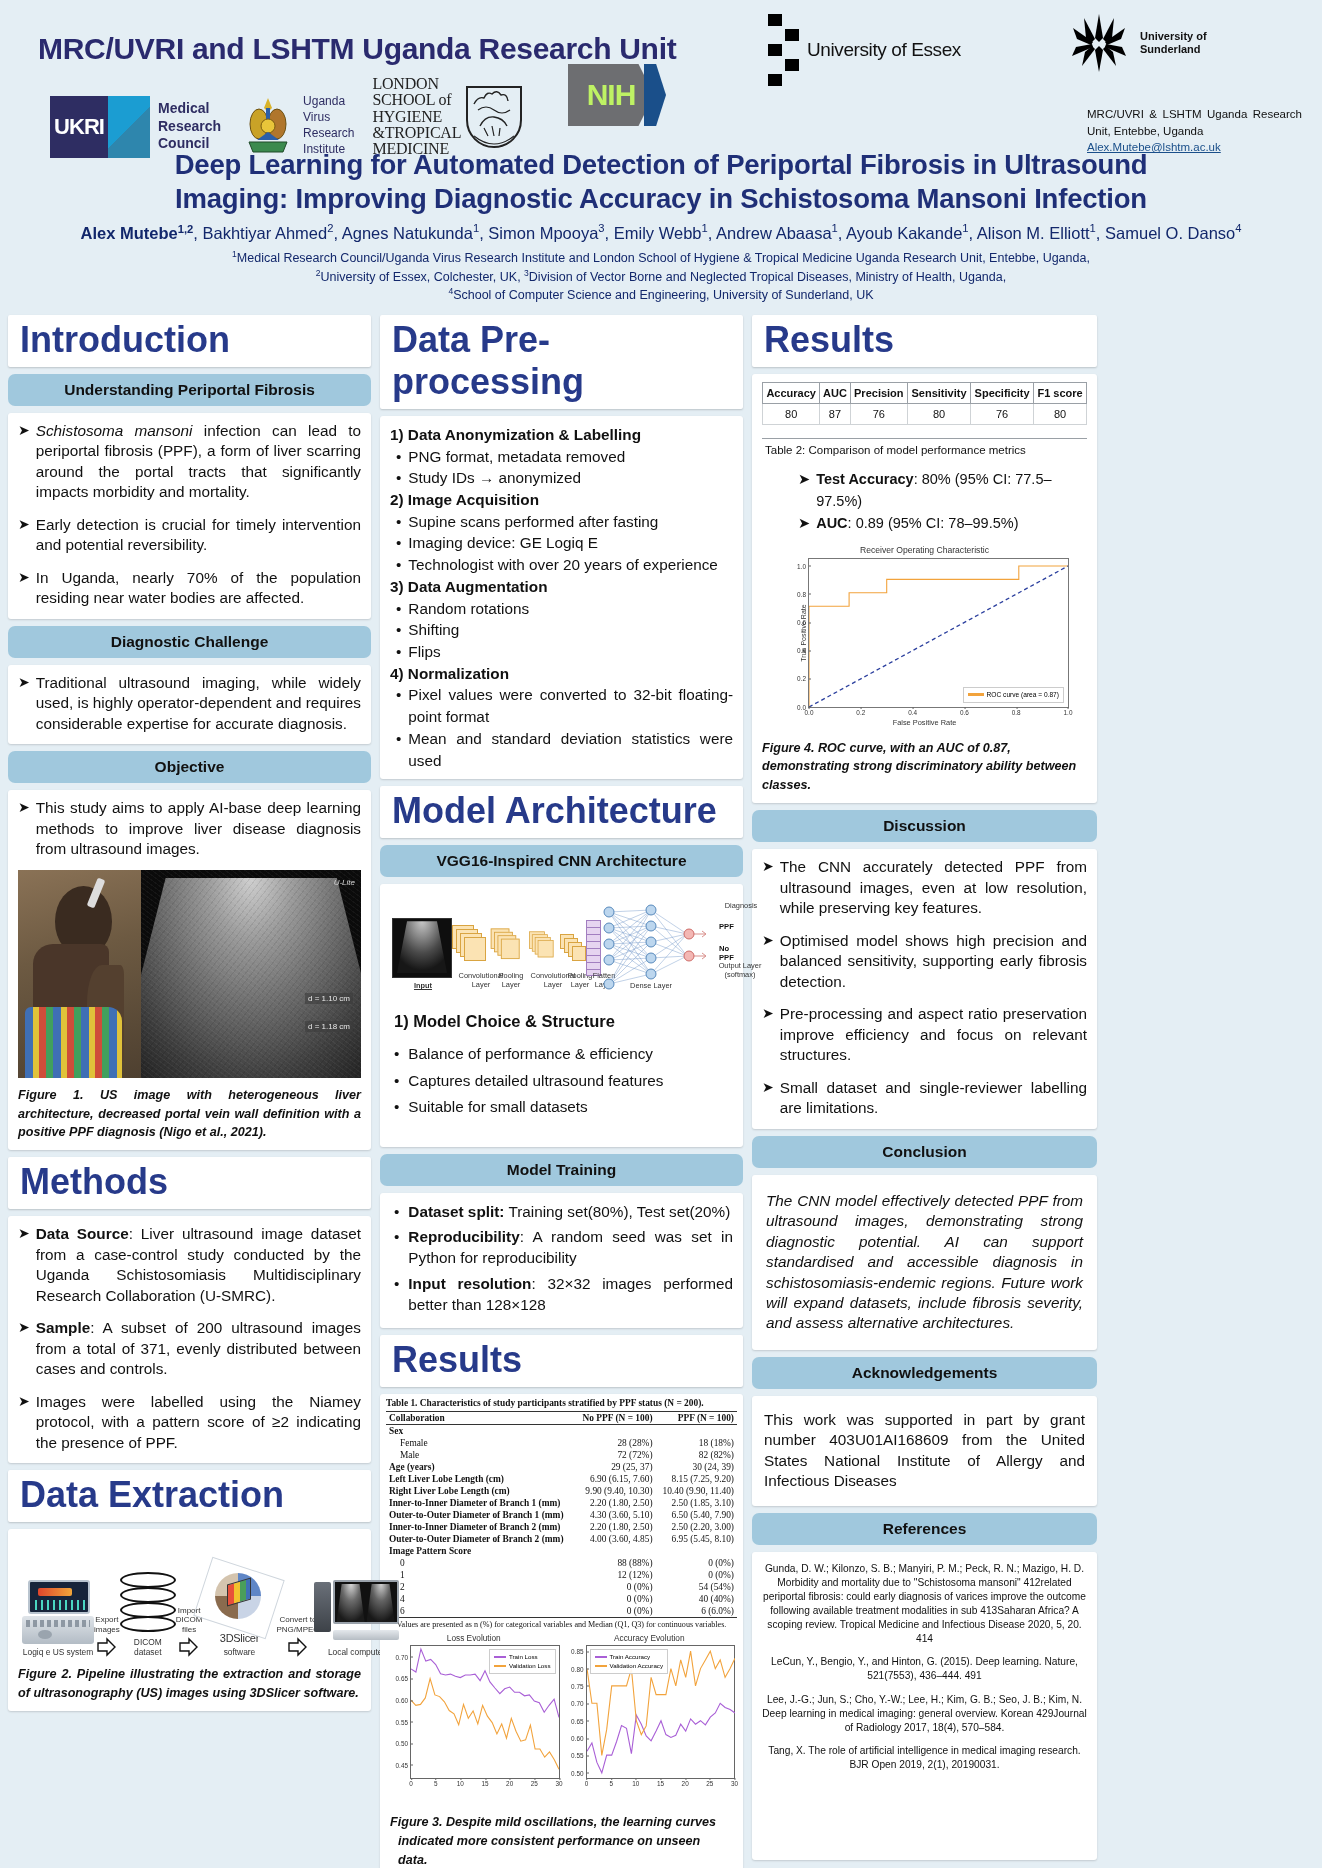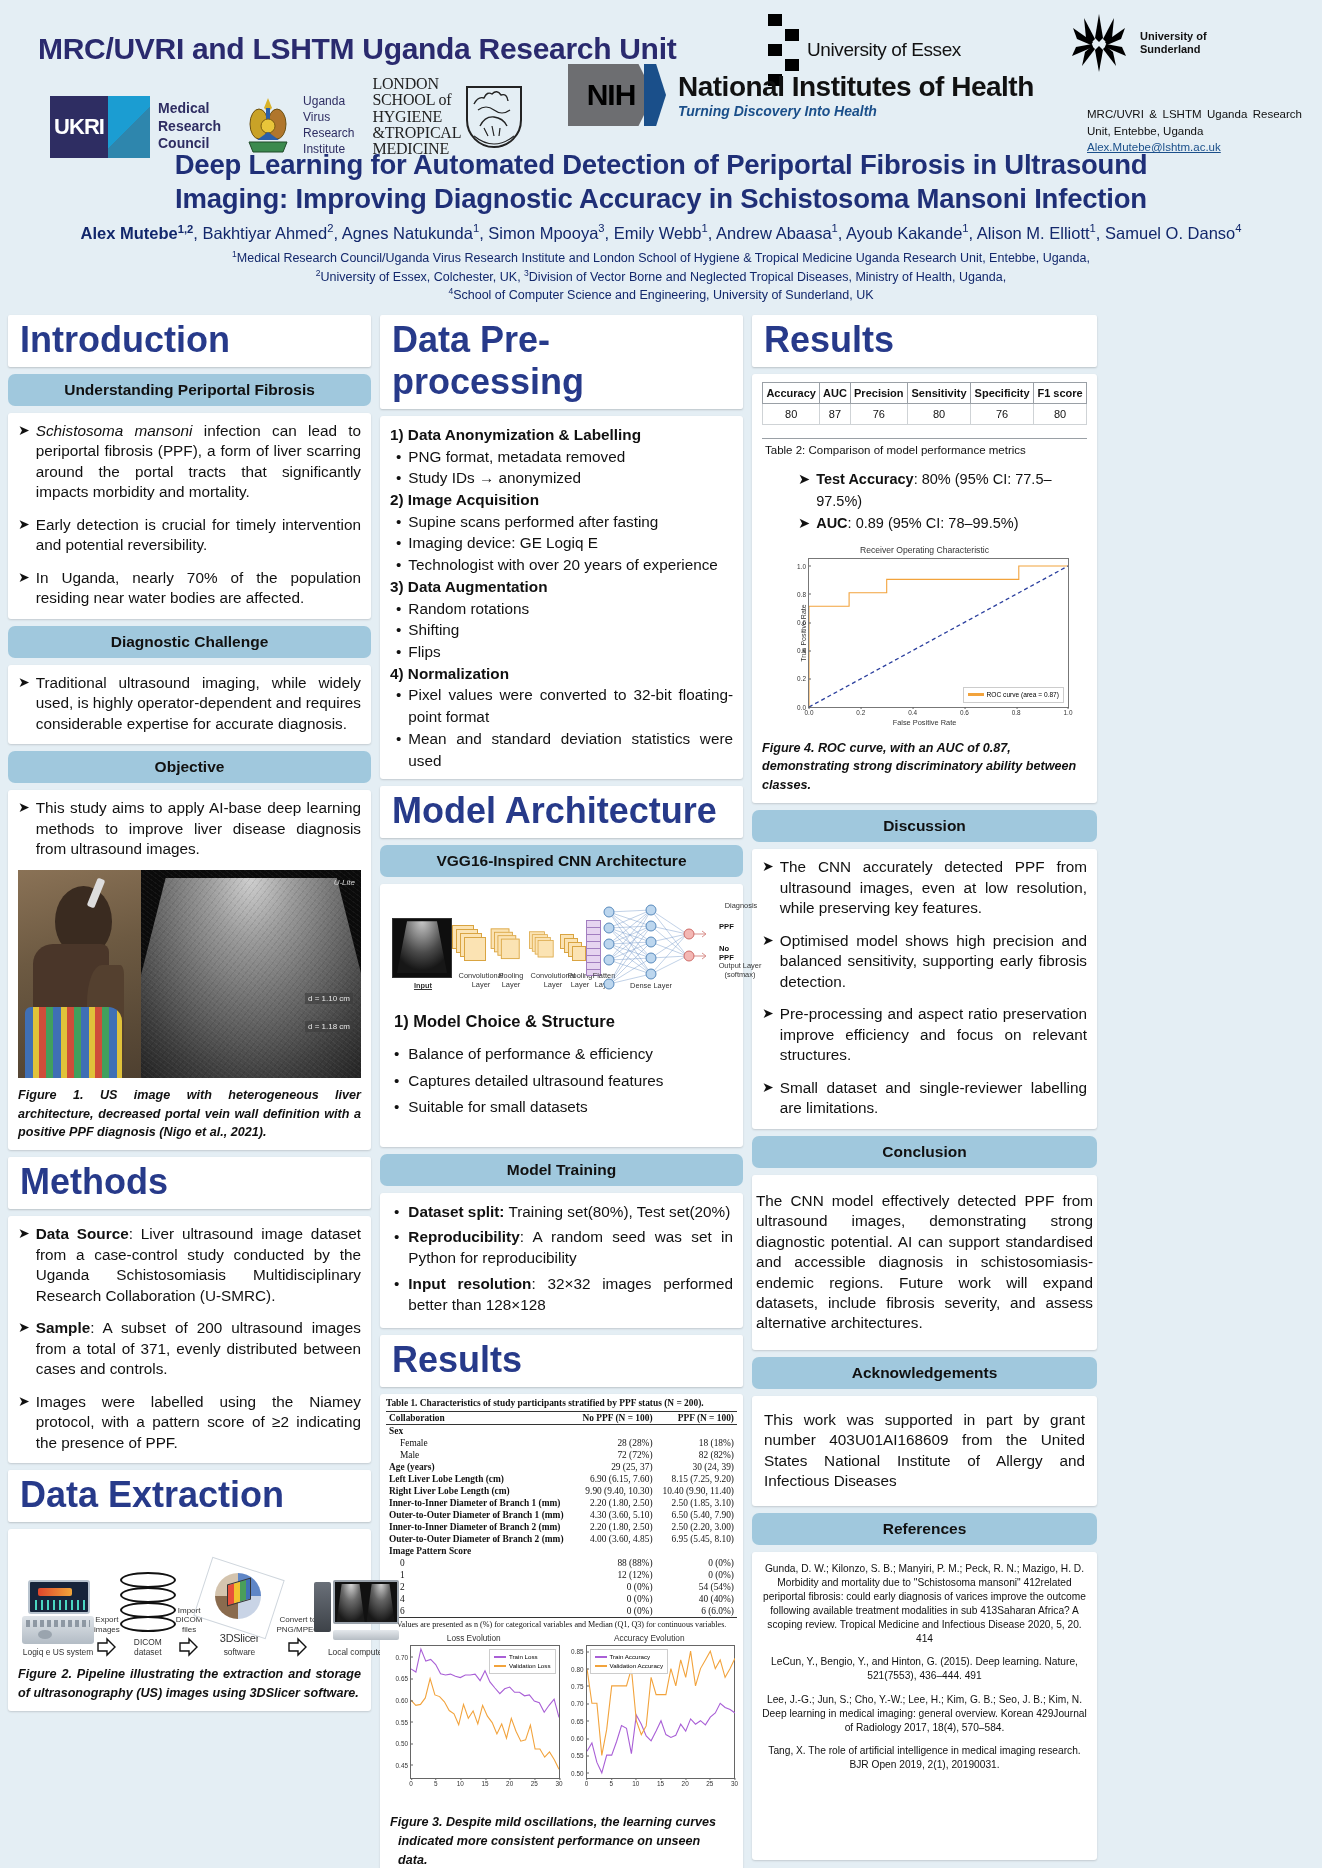--- a/index.html
+++ b/index.html
@@ -33,21 +33,21 @@
   .essex-marks { display: grid; grid-template-columns: 14px 14px; gap: 3px; }
   .essex-marks i { display:block; width:14px; height:12px; background:#000; }
   .essex-marks i.off { background: transparent; }
   .essex-label { font-size: 19px; color:#111; letter-spacing:-0.4px; }
 
   .sunder { position: absolute; left: 1060px; top: 6px; display:flex; align-items:center; gap:10px; }
   .sunder-burst { width: 62px; height: 62px; position: relative; }
   .sunder-label { font-size: 11px; font-weight: bold; color:#111; line-height:1.15; }
 
   .nih { position: absolute; left: 560px; top: 58px; display:flex; align-items:center; gap: 12px;}
-  .nih-badge { width: 86px; height: 62px; background:#6d6e71; color:#000000; font-size:30px; font-weight:bold; display:flex; align-items:center; justify-content:center; letter-spacing:-1px; clip-path: polygon(0 0, 82% 0, 100% 50%, 82% 100%, 0 100%);}
+  .nih-badge { width: 86px; height: 62px; background:#6d6e71; color:#bef264; font-size:30px; font-weight:bold; display:flex; align-items:center; justify-content:center; letter-spacing:-1px; clip-path: polygon(0 0, 82% 0, 100% 50%, 82% 100%, 0 100%);}
   .nih-arrow { width: 22px; height: 62px; background:#1a4f8a; clip-path: polygon(0 0, 55% 0, 100% 50%, 55% 100%, 0 100%); margin-left:-10px;}
   .nih-t1 { font-size: 28px; font-weight: bold; color:#111; letter-spacing:-0.5px;}
   .nih-t2 { font-size: 14px; font-style: italic; font-weight: bold; color:#1a4f8a; }
 
   .contact { position: absolute; right: 12px; top: 100px; width: 215px; text-align: justify; font-size: 11.5px; color:#111; line-height:1.45; }
   .contact a { color:#1a4f8a; }
 
   
   .titleblock { text-align: center; padding: 2px 40px 6px; flex: 0 0 auto; }
   .ptitle { font-size: 27.5px; font-weight: bold; color:#1f2f77; line-height: 1.22; letter-spacing:-0.2px;}
@@ -307,24 +307,20 @@
       <div class="sunder-label">
         <div>University of</div>
         <div>Sunderland</div>
       </div>
     </div>
 
     <div class="nih">
       <div style="display:flex;align-items:center;">
         <div class="nih-badge">NIH</div>
         <div class="nih-arrow"></div>
-      </div>
-      <div>
-        <div class="nih-t1">National Institutes of Health</div>
-        <div class="nih-t2">Turning Discovery Into Health</div>
       </div>
     </div>
 
     <div class="contact">
       <div>MRC/UVRI &amp; LSHTM Uganda Research Unit, Entebbe, Uganda</div>
       <div style="text-align:left;"><a href="#">Alex.Mutebe@lshtm.ac.uk</a></div>
     </div>
   </div>
 
   <div class="titleblock">
@@ -964,21 +960,21 @@
               <p>Pre-processing and aspect ratio preservation improve efficiency and focus on relevant structures.</p>
             </div>
             <div class="bullet">
               <span class="arw">➤</span>
               <p>Small dataset and single-reviewer labelling are limitations.</p>
             </div>
           </div>
       </div>
 
       <div class="subhead">Conclusion</div>
-      <div class="panel" style="padding:16px 4px;">
+      <div class="panel" style="padding:16px 14px;font-style:italic;">
         <div class="body-txt">The CNN model effectively detected PPF from ultrasound images, demonstrating strong diagnostic potential. AI can support standardised and accessible diagnosis in schistosomiasis-endemic regions. Future work will expand datasets, include fibrosis severity, and assess alternative architectures.</div>
       </div>
 
       <div class="subhead">Acknowledgements</div>
       <div class="panel" style="padding:14px 12px;">
         <div class="body-txt">This work was supported in part by grant number 403U01AI168609 from the United States National Institute of Allergy and Infectious Diseases</div>
       </div>
 
       <div class="subhead">References</div>
       <div class="panel" style="padding:10px 10px; flex:1 1 auto;">

